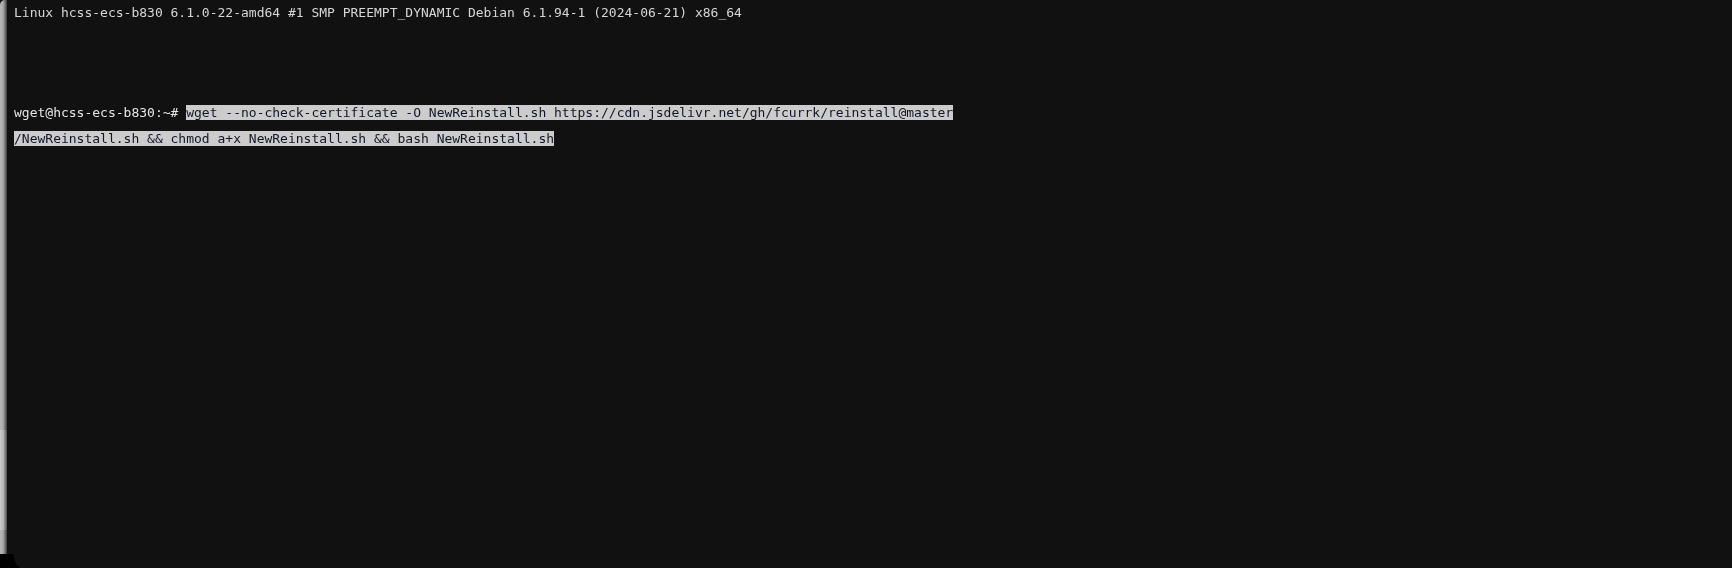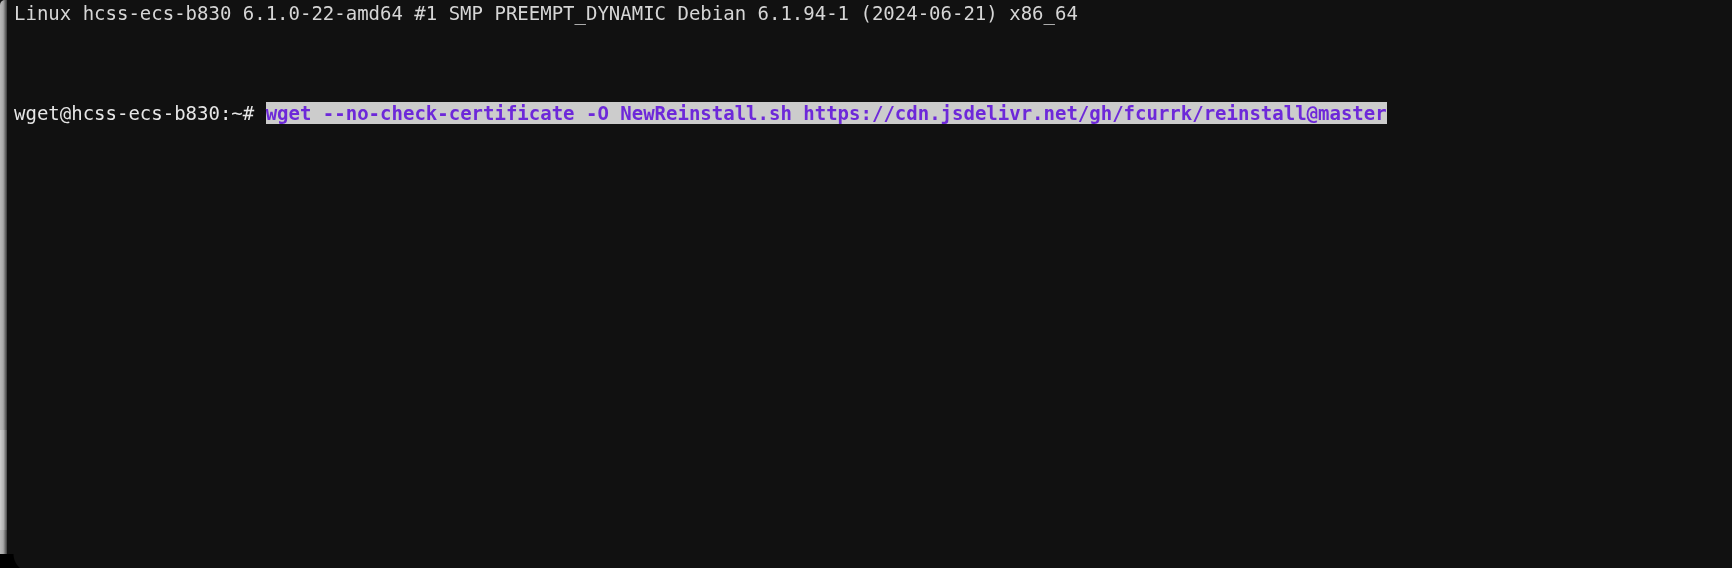--- a/index.html
+++ b/index.html
@@ -54,21 +54,21 @@
   }
 
   #terminal-screen {
     position: absolute;
     left: 7px;
     top: 0;
     right: 0;
     bottom: 0;
     background: #111111;
     font-family: "DejaVu Sans Mono", "Liberation Mono", monospace;
-    font-size: 19px;
+    font-size: 13px;
     line-height: 26px;
     letter-spacing: 0px;
     color: #d6d6d6;
     white-space: pre;
     padding: 0;
   }
 
   .term-line {
     height: 26px;
     line-height: 26px;
@@ -99,22 +99,21 @@
     top: 126px;
   }
 
   .prompt {
     color: #e6e6e6;
     background: transparent;
   }
 
   .selected {
     background: #cccccc;
-    color: #6d28d9;
-    font-weight: bold;
+    color: #0f172a;
   }
 </style>
 </head>
 <body>
 
 <div id="terminal-window">
 
   <div id="window-left-edge"></div>
   <div id="window-left-edge-lower"></div>
 
@@ -122,17 +121,18 @@
 
     <div class="term-line line-kernel"><span>Linux hcss-ecs-b830 6.1.0-22-amd64 #1 SMP PREEMPT_DYNAMIC Debian 6.1.94-1 (2024-06-21) x86_64</span></div>
 
     <div class="term-line line-blank1"><span></span></div>
 
 
     <div class="term-line line-blank2"><span></span></div>
 
     <div class="term-line line-cmd1"><span class="prompt">wget@hcss-ecs-b830:~# </span><span class="selected">wget --no-check-certificate -O NewReinstall.sh https://cdn.jsdelivr.net/gh/fcurrk/reinstall@master</span></div>
 
+    <div class="term-line line-cmd2"><span class="selected">/NewReinstall.sh &amp;&amp; chmod a+x NewReinstall.sh &amp;&amp; bash NewReinstall.sh</span></div>
 
   </div>
 
   <div id="window-bottom-round"></div>
 </div>
 
 </body></html>

